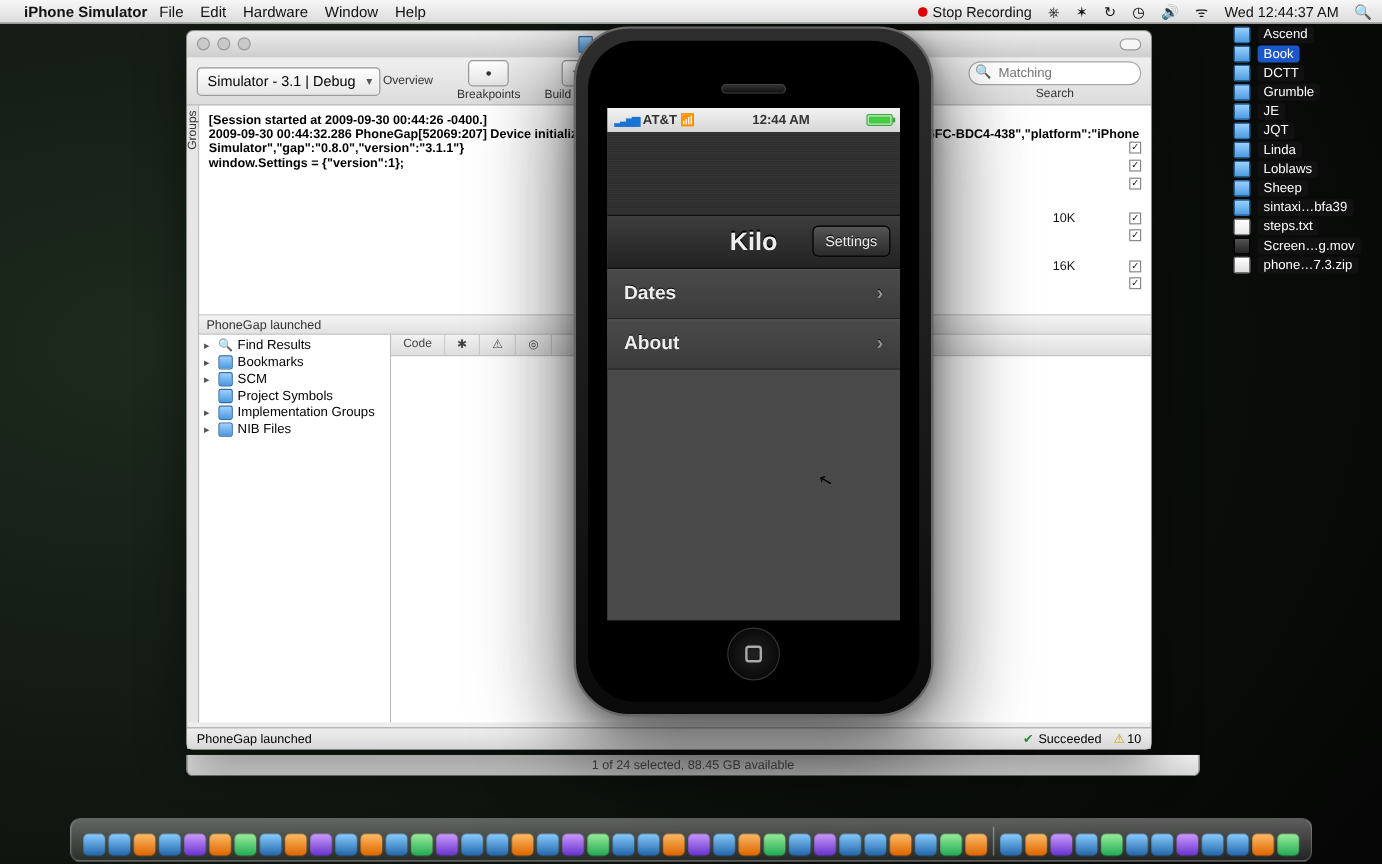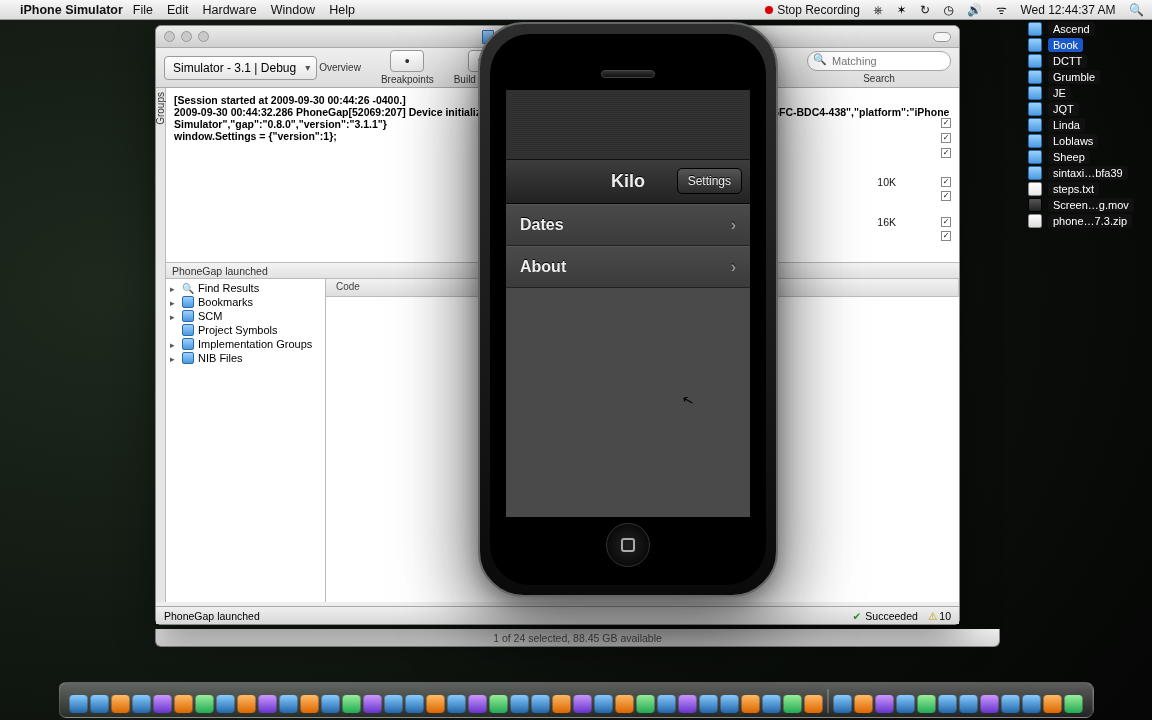--- a/index.html
+++ b/index.html
@@ -83,21 +83,21 @@
   font-size:10.5px; padding:0 6px; color:#333; display:flex;align-items:center;}
 .xcode .lower{ flex:1; display:flex;}
 .xcode .tree{ width:160px; border-right:1px solid #bbb; background:#fff; font-size:11px; padding:2px 0;}
 .xcode .tree .row{ display:flex;align-items:center;gap:4px;padding:1px 4px;}
 .xcode .tree .tri:before{content:"▸";font-size:9px;color:#555;width:8px;display:inline-block;}
 .xcode .tree .ico{ width:12px;height:12px;border-radius:2px;background:linear-gradient(#9fd0ff,#4a9ae0);border:1px solid #2d6aa8;}
 .xcode .tree .ico.mag{ background:none;border:none;}
 .xcode .tree .ico.mag:before{content:"🔍";font-size:10px;}
 .xcode .detail{ flex:1; display:flex; flex-direction:column;}
 .xcode .dethead{ height:18px;background:linear-gradient(#f2f2f2,#dedede);border-bottom:1px solid #bbb;
-  display:flex;font-size:10px;color:#444;flex-direction:column;}
+  display:flex;font-size:10px;color:#444;}
 .xcode .dethead span{padding:2px 10px;border-right:1px solid #ccc;}
 .xcode .detbody{ flex:1; background:#fff;}
 .xcode .sizecol{ position:absolute; top:62px; right:0; width:170px; bottom:40px; pointer-events:none;}
 .xcode .sizecol .hrow{position:absolute;right:8px;font-size:10.5px;color:#111;display:flex;align-items:center;gap:45px;}
 .xcode .sizecol .hrow .ck{width:10px;height:10px;border:1px solid #888;background:#fff;font-size:8px;line-height:8px;text-align:center;}
 
 
 .xcode .statusbar{ position:absolute; bottom:0; left:0; right:0; height:18px;
   background:linear-gradient(#efefef,#d8d8d8);border-top:1px solid #aaa;
   font-size:10.5px; display:flex; align-items:center; padding:0 8px; gap:10px;}
@@ -132,21 +132,21 @@
 .iphone .sbar .batt{ width:22px;height:10px;border:1px solid #3a3;border-radius:2px;position:relative;}
 .iphone .sbar .batt:after{content:"";position:absolute;right:-3px;top:2px;width:2px;height:4px;background:#3a3;}
 .iphone .sbar .batt .fill{position:absolute;left:1px;top:1px;bottom:1px;right:1px;background:#4c4;}
 .iphone .appchrome{ height:70px;
   background:repeating-linear-gradient(0deg,#2e2e2e 0,#2e2e2e 1px,#333 1px,#333 2px),
              linear-gradient(#3a3a3a,#262626);
   border-bottom:1px solid #111;}
 .iphone .navbar{ height:44px; position:relative;
   background:linear-gradient(#3d3d3d,#222);border-bottom:1px solid #000;
   display:flex;align-items:center;justify-content:center;}
-.iphone .navbar .title{color:#eee;font-weight:700;font-size:18px;text-shadow:0 -1px 0 #000;}
+.iphone .navbar .title{color:#eee;font-weight:700;font-size:21px;text-shadow:0 -1px 0 #000;}
 .iphone .navbar .settings{ position:absolute;right:8px;top:8px;height:26px;
   padding:0 10px;border-radius:5px;border:1px solid #000;
   background:linear-gradient(#555,#2a2a2a);color:#eee;font-size:12px;
   display:flex;align-items:center;text-shadow:0 -1px 0 #000;}
 .iphone .list{ }
 .iphone .list .item{ height:42px;border-bottom:1px solid #222;border-top:1px solid #555;
   background:linear-gradient(#4a4a4a,#3b3b3b);
   display:flex;align-items:center;justify-content:space-between;padding:0 14px;}
 .iphone .list .item span{color:#eee;font-size:16px;font-weight:600;text-shadow:0 -1px 0 #000;}
 .iphone .list .item .chev{color:#999;font-size:16px;}
@@ -388,20 +388,27 @@
 
 <div class="finderstatus">
   <span>1 of 24 selected, 88.45 GB available</span>
 </div>
 
 <div class="iphone">
   <div class="shell">
       <div class="shell2">
     <div class="earpiece"></div>
     <div class="screen">
+      <div class="sbar">
+        <span><span class="sig"></span><span>AT&amp;T</span> <span class="wifi"></span></span>
+        <span>12:44 AM</span>
+        <span class="batt">
+              <span class="fill"></span>
+            </span>
+      </div>
       <div class="appchrome"></div>
       <div class="navbar">
         <span class="title">Kilo</span>
         <span class="settings">
               <span>Settings</span>
             </span>
       </div>
       <div class="list">
         <div class="item">
           <span>Dates</span>

